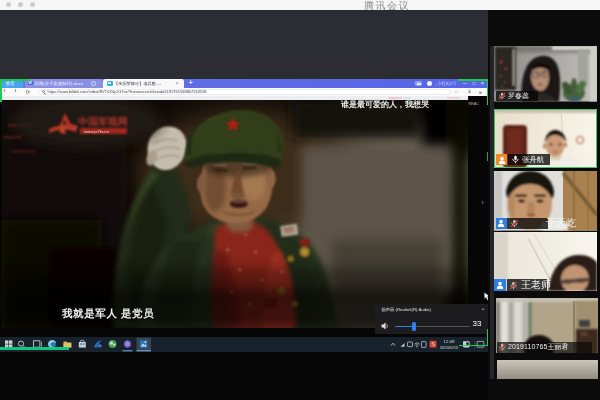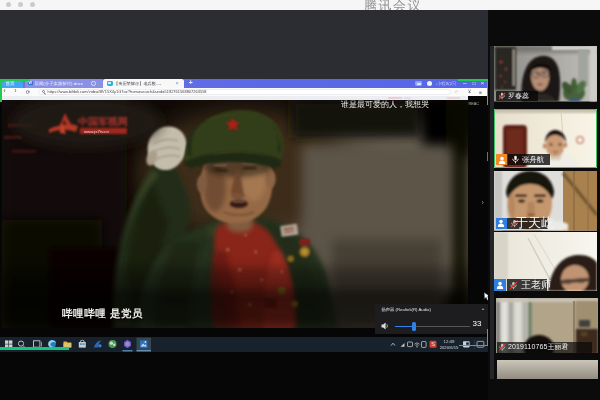--- a/index.html
+++ b/index.html
@@ -5,21 +5,21 @@
   body{width:600px;height:400px;overflow:hidden;position:relative;background:#0a0a0b;
        font-family:"Liberation Sans",sans-serif;}
   .a{position:absolute;}
 </style></head>
 <body>
 
 <div class="a" style="left:0;top:0;width:600px;height:10px;background:#f6f6f6;"></div>
 <div class="a" style="left:6px;top:2px;width:5.4px;height:5.4px;border-radius:50%;background:#cbcbcb;"></div>
 <div class="a" style="left:17.8px;top:2px;width:5.4px;height:5.4px;border-radius:50%;background:#cbcbcb;"></div>
 <div class="a" style="left:29.8px;top:2px;width:5.4px;height:5.4px;border-radius:50%;background:#cbcbcb;"></div>
-<div class="a" style="left:364px;top:0.5px;font-size:13px;line-height:9px;color:#8e8e8e;letter-spacing:1.5px;">腾讯会议</div>
+<div class="a" style="left:364px;top:0.5px;font-size:10px;line-height:9px;color:#8e8e8e;letter-spacing:1.5px;">腾讯会议</div>
 
 <div class="a" style="left:0;top:10px;width:488px;height:390px;background:#060607;"></div>
 
 <div class="a" style="left:0;top:10px;width:488px;height:69px;background:#2b2d33;"></div>
 
 <div class="a" style="left:0;top:78.8px;width:488px;height:8.8px;background:linear-gradient(90deg,#6d76e7 0%,#5c69e5 55%,#5566e6 100%);"></div>
 
 <div class="a" style="left:2px;top:80.6px;width:20.5px;height:7px;background:#47a4f1;border-radius:2px 2px 0 0;"></div>
 <div class="a" style="left:5.5px;top:81.2px;font-size:4.6px;line-height:6px;color:#fff;">首页</div>
 
@@ -174,22 +174,22 @@
 <g filter="url(#b1)">
   <path d="M56,30 L63,13 L70,26 L66,27 L62,20 L59,31 Z" fill="#b13122"></path>
   <path d="M47,29 C58,24 70,23 76,26 L74,32 C64,28 54,30 47,33 Z" fill="#b43726"></path>
   <path d="M60,22 L64,34 L58,33 Z" fill="#c2452c"></path>
 </g>
 <text x="76" y="25" font-family="Liberation Sans,sans-serif" font-size="10" font-weight="bold" fill="#a6342a" filter="url(#b1)">中国军视网</text>
 <rect x="78" y="28" width="47" height="6" fill="#a2271c" filter="url(#b1)"></rect>
 <text x="82" y="32.8" font-family="Liberation Sans,sans-serif" font-size="4.4" fill="#e8dcd4">www.js7tv.cn</text>
 </svg>
 
-<div class="a" style="left:341px;top:101px;font-size:8px;line-height:8px;color:#f2f0ec;font-weight:normal;text-shadow:0 0 1px #000;">谁是最可爱的人，我想哭</div>
-<div class="a" style="left:62px;top:308.2px;font-size:10.5px;line-height:11px;color:#f4f2ee;font-weight:bold;letter-spacing:0.6px;text-shadow:0.5px 0.5px 1px #000;">哔哩哔哩 是党员</div>
+<div class="a" style="left:341px;top:101px;font-size:8px;line-height:8px;color:#f2f0ec;font-weight:bold;text-shadow:0 0 1px #000;">谁是最可爱的人，我想哭</div>
+<div class="a" style="left:62px;top:308.2px;font-size:10.5px;line-height:11px;color:#f4f2ee;font-weight:bold;letter-spacing:0.6px;text-shadow:0.5px 0.5px 1px #000;">我就是军人 是党员</div>
 <div class="a" style="left:468.5px;top:101.5px;font-size:3.8px;color:#b8b2a8;">REAC</div>
 
 <div class="a" style="left:374.5px;top:303.9px;width:114px;height:29.8px;background:#1d1d1f;"></div>
 <div class="a" style="left:381.5px;top:306.8px;font-size:4.3px;line-height:5.6px;color:#e2e2e2;">扬声器 (Realtek(R) Audio)</div>
 <div class="a" style="left:480.5px;top:306.8px;font-size:6px;color:#d0d0d0;">⌃</div>
 <svg class="a" style="left:380.5px;top:321.8px;" width="9" height="8" viewBox="0 0 9 8">
   <polygon points="0.5,2.6 2.2,2.6 4.6,0.6 4.6,7.4 2.2,5.4 0.5,5.4" fill="#dcdcdc"></polygon>
   <path d="M5.8,2.2 Q7,4 5.8,5.8" stroke="#dcdcdc" stroke-width="0.7" fill="none"></path>
 </svg>
 <div class="a" style="left:395px;top:326.2px;width:75px;height:1.3px;background:#54545a;border-radius:1px;"></div>
@@ -451,21 +451,21 @@
 <svg class="a" style="left:497.4px;top:219.2px;" width="8" height="8" viewBox="0 0 8 8">
   <circle cx="4" cy="2.6" r="1.8" fill="#fff"></circle>
     <path d="M0.8,8 C0.8,5.6 2.2,4.6 4,4.6 C5.8,4.6 7.2,5.6 7.2,8 Z" fill="#fff"></path>
 </svg>
 <div class="a" style="left:507.1px;top:217.6px;width:41px;height:11.4px;background:rgba(8,8,8,0.78);"></div>
 <svg class="a" style="left:509.5px;top:219px;" width="9" height="9" viewBox="0 0 8 8">
   <rect x="2.9" y="0.8" width="2.2" height="3.6" rx="1.1" fill="#c9c9c9"></rect>
   <path d="M1.6,3.4 C1.6,6.4 6.4,6.4 6.4,3.4 M4,5.8 L4,7.2" stroke="#c9c9c9" stroke-width="0.8" fill="none"></path>
   <line x1="1" y1="7" x2="7" y2="1" stroke="#e03a2a" stroke-width="1.1"></line>
 </svg>
-<div class="a" style="left:515px;top:219.3px;font-size:13px;line-height:8px;color:#f5f5f5;">于天屹</div>
+<div class="a" style="left:546px;top:219.3px;font-size:10px;line-height:8px;color:#f5f5f5;">于天屹</div>
 
 <div class="a" style="left:494.3px;top:279px;width:12.2px;height:11.6px;background:#2f7fe0;"></div>
 <svg class="a" style="left:496.4px;top:280.8px;" width="8" height="8" viewBox="0 0 8 8">
   <circle cx="4" cy="2.6" r="1.8" fill="#fff"></circle>
     <path d="M0.8,8 C0.8,5.6 2.2,4.6 4,4.6 C5.8,4.6 7.2,5.6 7.2,8 Z" fill="#fff"></path>
 </svg>
 <div class="a" style="left:506.5px;top:279px;width:40px;height:11.6px;background:rgba(8,8,8,0.78);"></div>
 <svg class="a" style="left:509px;top:280.6px;" width="9" height="9" viewBox="0 0 8 8">
   <rect x="2.9" y="0.8" width="2.2" height="3.6" rx="1.1" fill="#c9c9c9"></rect>
   <path d="M1.6,3.4 C1.6,6.4 6.4,6.4 6.4,3.4 M4,5.8 L4,7.2" stroke="#c9c9c9" stroke-width="0.8" fill="none"></path>

